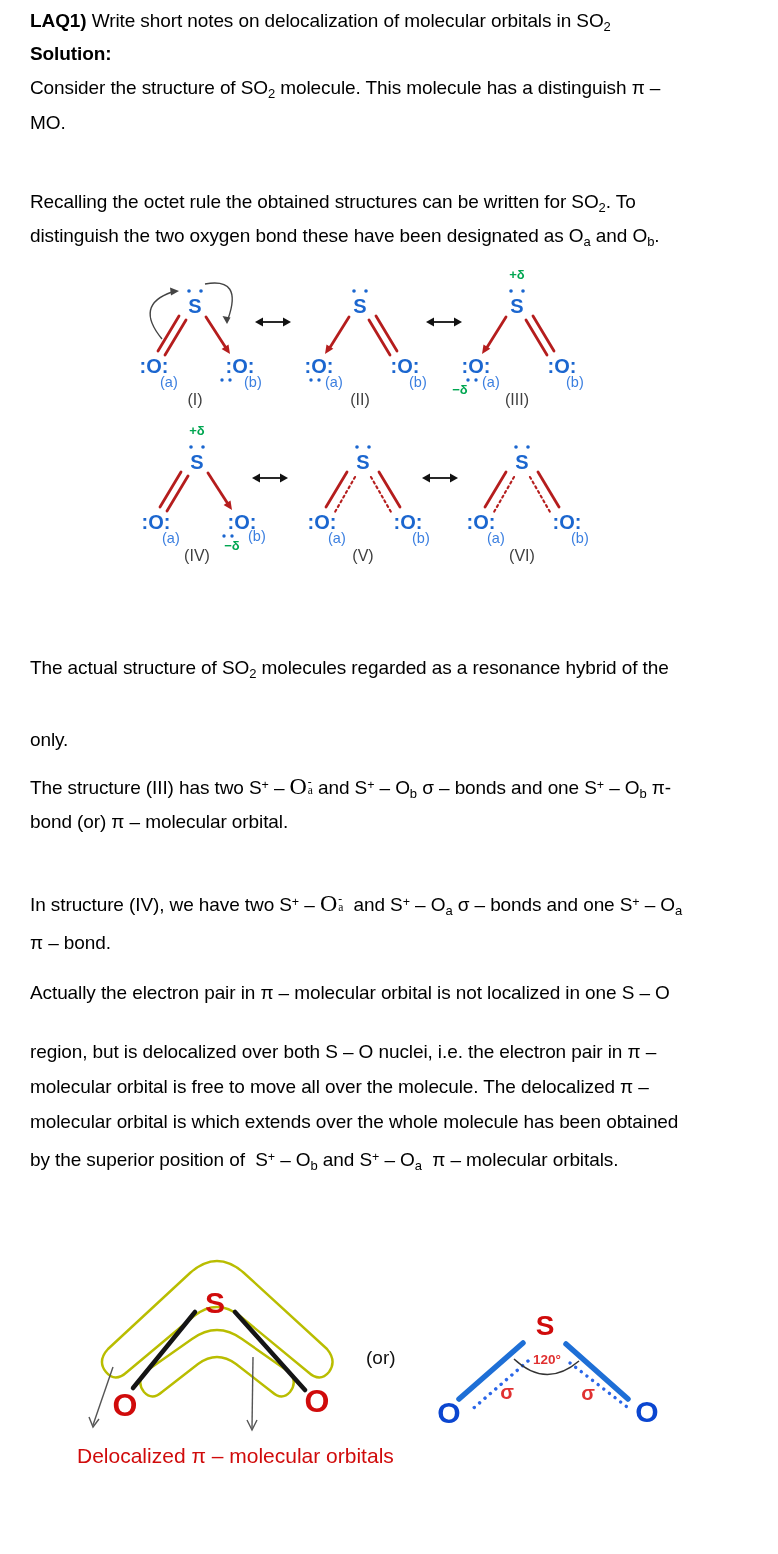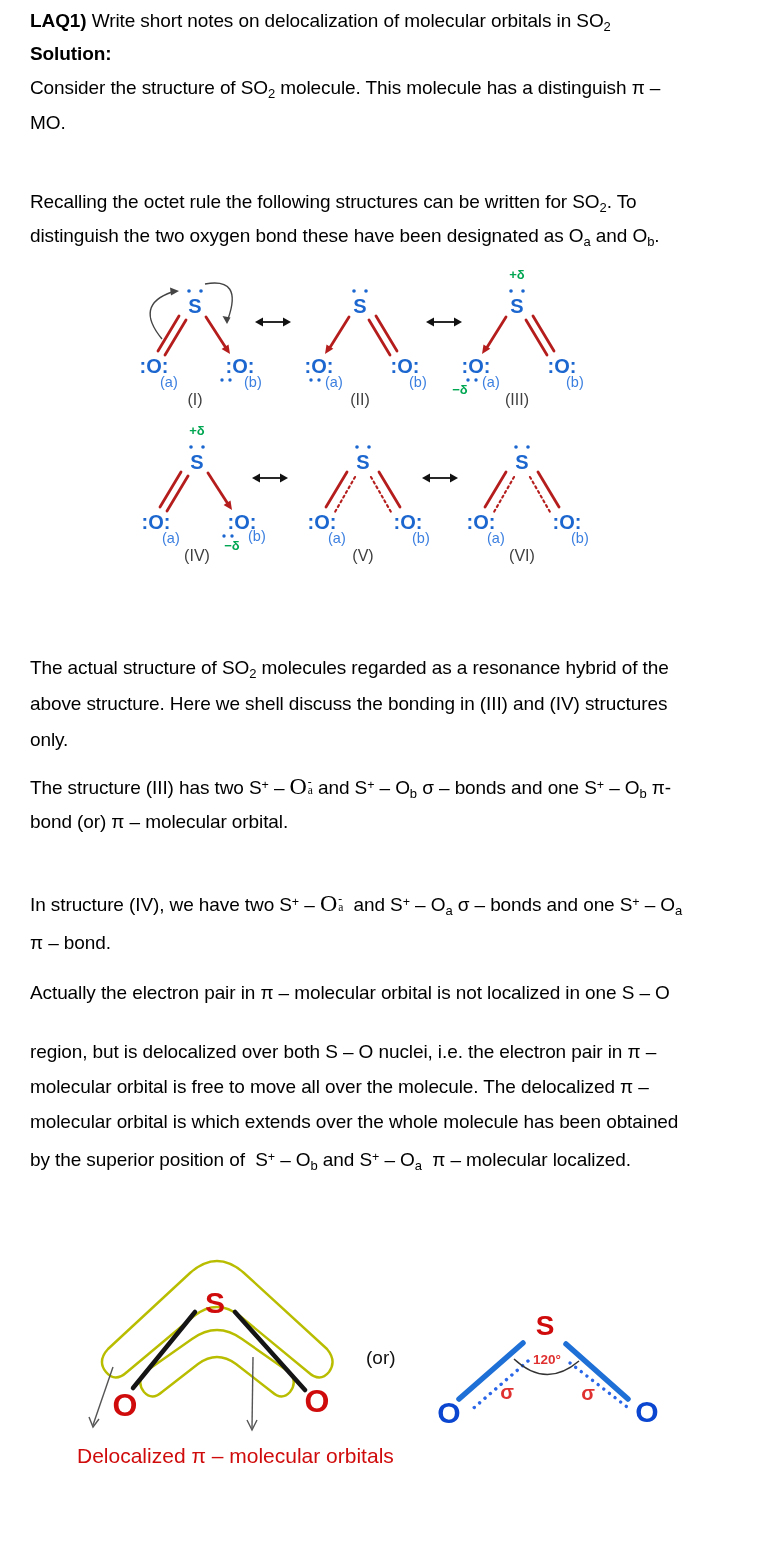--- a/index.html
+++ b/index.html
@@ -43,34 +43,33 @@
 </style>
 </head>
 <body>
 
 <div id="root">
 
   <div class="tline" style="top:6px"><span class="b">LAQ1)</span><span> Write short notes on delocalization of molecular orbitals in SO</span><span class="sub">2</span></div>
   <div class="tline" style="top:39px"><span class="b">Solution:</span></div>
   <div class="tline" style="top:73px"><span>Consider the structure of SO</span><span class="sub">2</span><span> molecule. This molecule has a distinguish π –</span></div>
   <div class="tline" style="top:108px"><span>MO.</span></div>
-  <div class="tline" style="top:187px"><span>Recalling the octet rule the following structures can be written for SO</span><span class="sub">2</span><span>. To</span></div>
+  <div class="tline" style="top:187px"><span>Recalling the octet rule the obtained structures can be written for SO</span><span class="sub">2</span><span>. To</span></div>
   <div class="tline" style="top:221px"><span>distinguish the two oxygen bond these have been designated as O</span><span class="sub">a</span><span> and O</span><span class="sub">b</span><span>.</span></div>
   <div class="tline" style="top:653px"><span>The actual structure of SO</span><span class="sub">2</span><span> molecules regarded as a resonance hybrid of the</span></div>
-  <div class="tline" style="top:689px"><span>above structure. Here we shell discuss the bonding in (III) and (IV) structures</span></div>
   <div class="tline" style="top:725px"><span>only.</span></div>
   <div class="tline" style="top:770px"><span>The structure (III) has two S</span><span class="sup">+</span><span> – </span><span class="serif stack"><span class="stbase">O</span><span class="stcol"><span>-</span><span>a</span></span></span><span> and S</span><span class="sup">+</span><span> – O</span><span class="sub">b</span><span> σ – bonds and one S</span><span class="sup">+</span><span> – O</span><span class="sub">b</span><span> π-</span></div>
   <div class="tline" style="top:807px"><span>bond (or) π – molecular orbital.</span></div>
   <div class="tline" style="top:887px"><span>In structure (IV), we have two S</span><span class="sup">+</span><span> – </span><span class="serif stack"><span class="stbase">O</span><span class="stcol"><span>-</span><span>a</span></span></span><span>  and S</span><span class="sup">+</span><span> – O</span><span class="sub">a</span><span> σ – bonds and one S</span><span class="sup">+</span><span> – O</span><span class="sub">a</span></div>
   <div class="tline" style="top:928px"><span>π – bond.</span></div>
   <div class="tline" style="top:978px"><span>Actually the electron pair in π – molecular orbital is not localized in one S – O</span></div>
   <div class="tline" style="top:1037px"><span>region, but is delocalized over both S – O nuclei, i.e. the electron pair in π –</span></div>
   <div class="tline" style="top:1072px"><span>molecular orbital is free to move all over the molecule. The delocalized π –</span></div>
   <div class="tline" style="top:1107px"><span>molecular orbital is which extends over the whole molecule has been obtained</span></div>
-  <div class="tline" style="top:1142px"><span>by the superior position of  S</span><span class="sup">+</span><span> – O</span><span class="sub">b</span><span> and S</span><span class="sup">+</span><span> – O</span><span class="sub">a</span><span>  π – molecular localized.</span></div>
+  <div class="tline" style="top:1142px"><span>by the superior position of  S</span><span class="sup">+</span><span> – O</span><span class="sub">b</span><span> and S</span><span class="sup">+</span><span> – O</span><span class="sub">a</span><span>  π – molecular orbitals.</span></div>
 
   <svg class="abs" style="left:110px;top:265px" width="170" height="145">
     <g>
         <circle class="bdot" cx="79" cy="26" r="1.8"></circle>
         <circle class="bdot" cx="91" cy="26" r="1.8"></circle>
       </g>
     <text class="atom" x="85" y="48" text-anchor="middle">S</text>
     <g>
         <line class="bond" x1="69" y1="51" x2="48" y2="86"></line>
         <line class="bond" x1="76" y1="55" x2="55" y2="90"></line>

